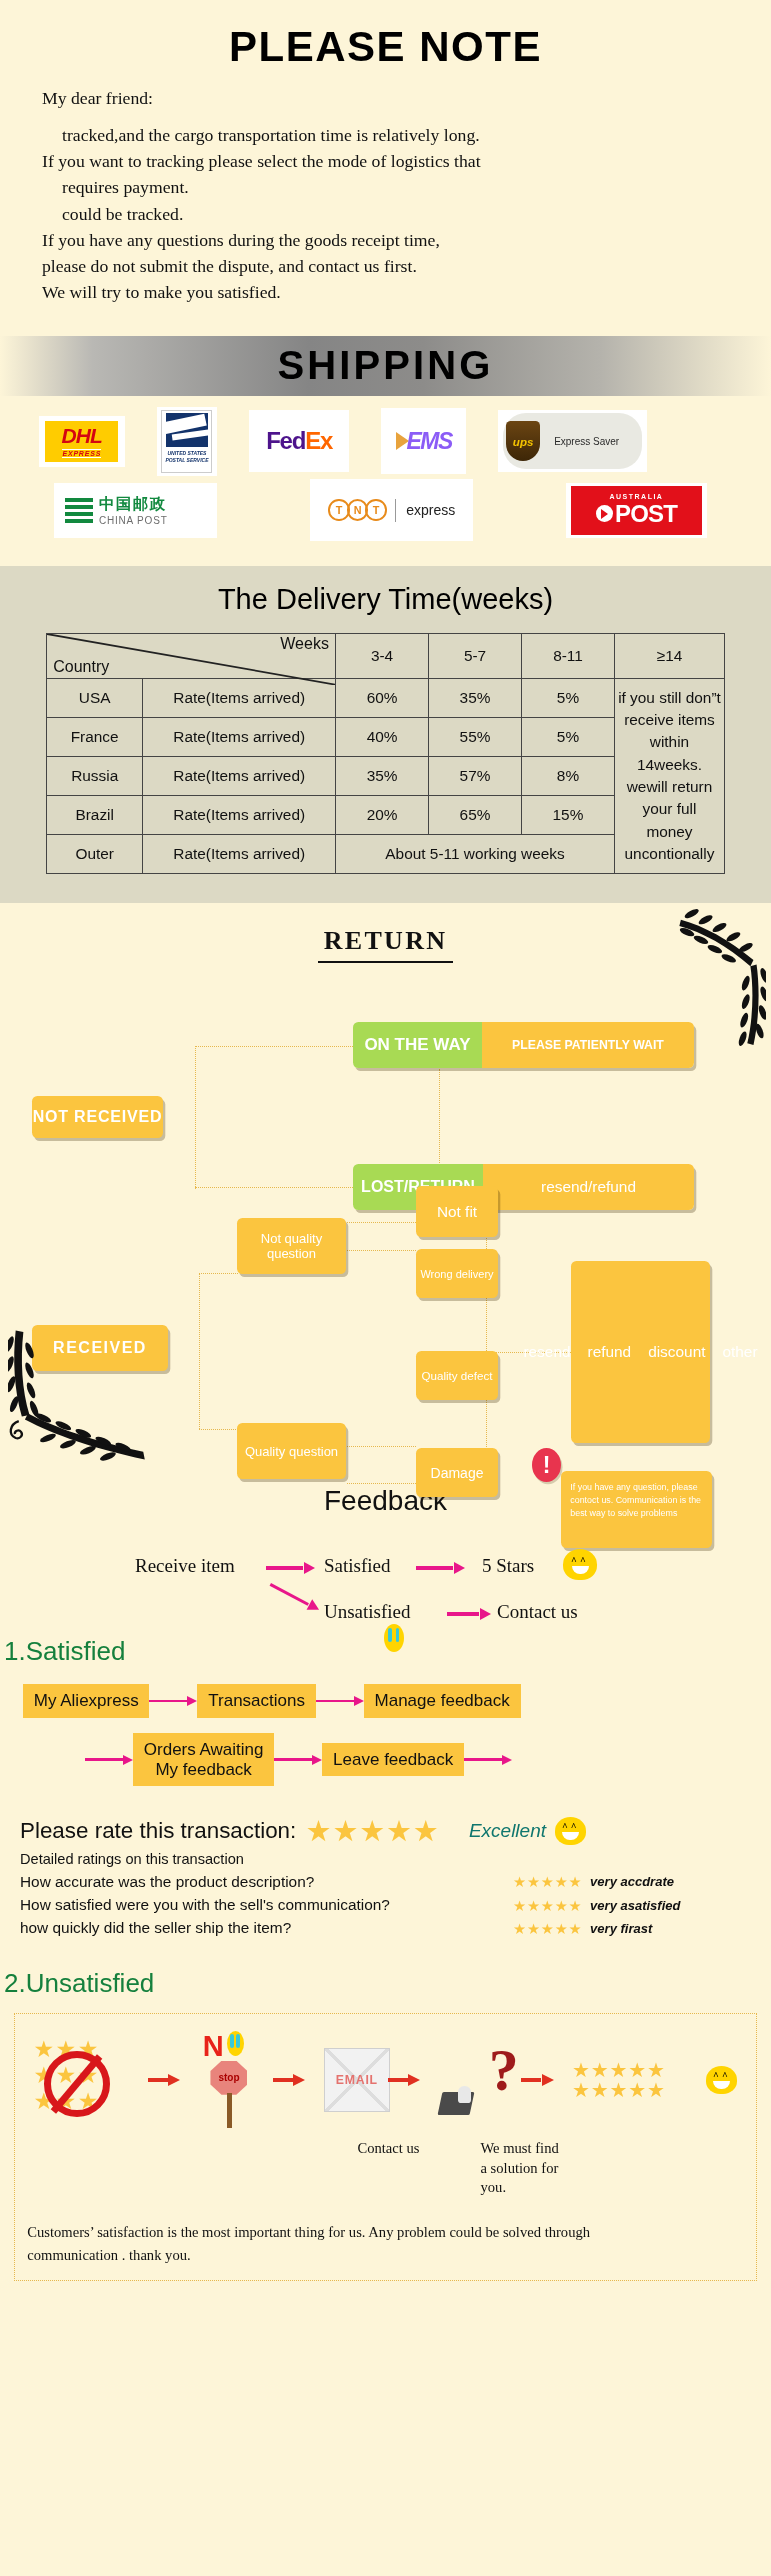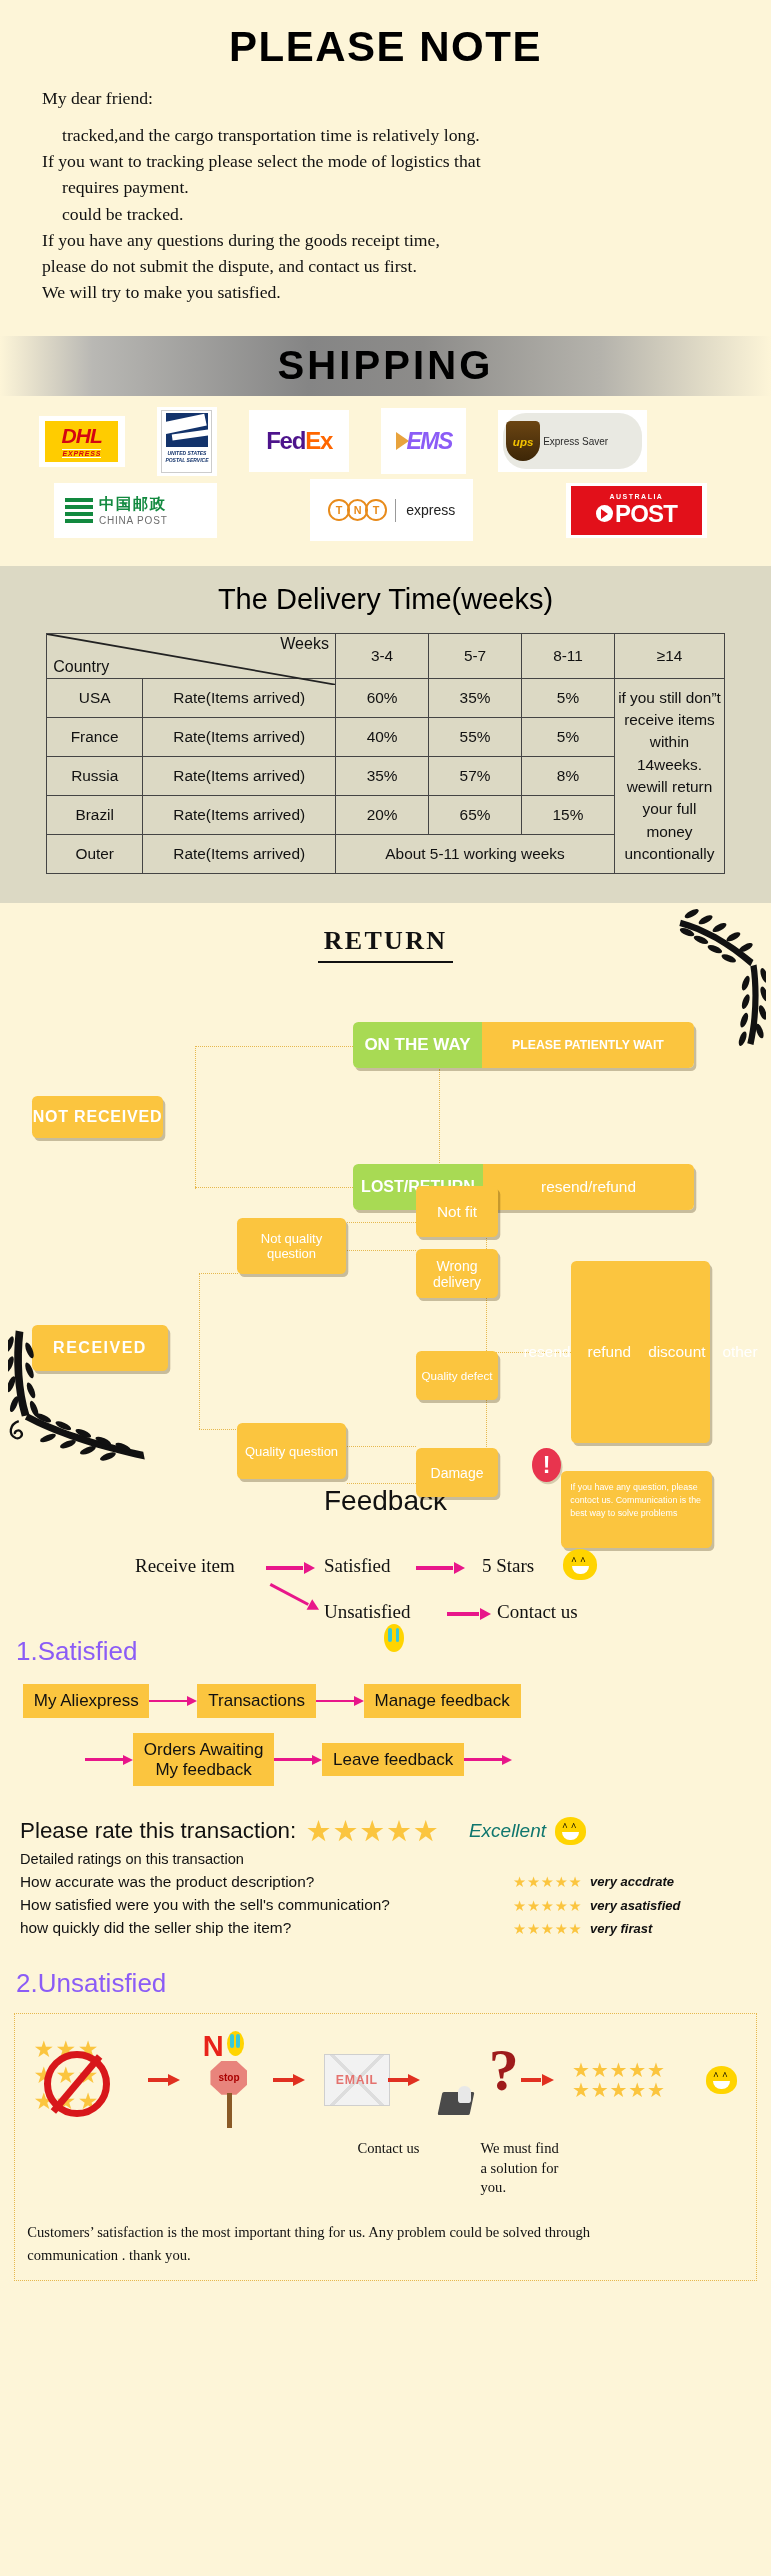--- a/index.html
+++ b/index.html
@@ -71,21 +71,21 @@
   .fedex span { font-family:"Liberation Sans",sans-serif; font-weight:bold; font-size:24px; letter-spacing:-1.2px;}
   .fedex .fx1 { color:#4d148c; }
   .fedex .fx2 { color:#ff6600; }
   
   .ems { width: 76px; height: 60px; background:#fff; display:flex; align-items:center; justify-content:center;}
   .ems span { font-family:"Liberation Sans",sans-serif; font-weight:bold; font-style:italic;
       font-size:23px; color:#8b5cf6; letter-spacing:-1.5px; }
   .ems .tri { display:inline-block; width:0;height:0;border-left:13px solid #e8a33d;
       border-top:9.3px solid transparent;border-bottom:9.3px solid transparent; margin-right:-2.3px;}
   
-  .ups { width: 139px; height: 56px; background:#e9e9e2; display:flex; align-items:center; gap:3px; padding-left:3.1px;border-radius:23px;}
+  .ups { width: 139px; height: 56px; background:#e9e9e2; display:flex; align-items:center; gap:14px; padding-left:3.1px;border-radius:23px;}
   .ups .shield { width:34px; height:40px; background:linear-gradient(#6b4512,#3d2607);
       border-radius: 4.6px 4.6px 17px 17px; display:flex;align-items:center;justify-content:center;}
   .ups .shield span { color:#f5c400; font-family:"Liberation Sans",sans-serif;
       font-weight:bold; font-size:11.6px; font-style:italic;}
   .ups .ul { font-family:"Liberation Sans",sans-serif; font-size:10px; color:#2b2b2b; }
   
   .chinapost { width: 154px; height: 49px; background:#fff; display:flex; align-items:center; gap:6.2px; padding-left:6.2px;}
   .chinapost .cplogo { width:28px;height:31px; position:relative; }
   .chinapost .cplogo i { position:absolute; left:0; width:28px; height:3.9px; background:#12893f; display:block;}
   .chinapost .cptxt .cn { font-family:"Liberation Sans",sans-serif; font-size:15.4px; font-weight:bold; color:#12893f; letter-spacing:1.5px;}
@@ -170,22 +170,22 @@
   .smiley { position:absolute; width:34px; height:31px; border-radius:50% 50% 45% 45%;
       background:#ffd400; display:flex; align-items:center; justify-content:center; flex-direction:column;}
   .smiley .eyes { font-size:10px; color:#000; font-weight:bold; letter-spacing:3.1px; line-height:.7; margin-top:1.5px;}
   .smiley .mouth { width:17px;height:8.5px;background:#fff;border-radius:0 0 8.5px 8.5px; margin-top:1.5px;}
   .cry { position:absolute; width:20px;height:28px; border-radius:50%;
       background:#ffd400; overflow:hidden; }
   .cry .t { position:absolute; width:3.9px;height:14px;background:#39c9d6; border-radius:2.3px; top:3.1px; }
 
   
   .sat-section { padding: 7.7px 0 0 0; position: relative; }
-  .sec-head { font-family:"Liberation Sans",sans-serif; font-size:26px; color:#8b5cf6;
-      padding-left: 16px; }
+  .sec-head { font-family:"Liberation Sans",sans-serif; font-size:26px; color:#15803d;
+      padding-left: 4px; }
   .btn-row { display:flex; align-items:center; gap:0; margin-top: 17px; padding-left: 23px; }
   .ybtn { background:#fbc53f; color:#111; font-family:"Liberation Sans",sans-serif;
       font-size:17px; padding: 7px 10.8px; text-align:center; line-height:1.15; }
   .ar { width: 48px; display:flex; align-items:center; justify-content:center; }
   .ar .shaft { height:2.3px; background:#e8168a; flex:1; }
   .ar .head { width:0;height:0;border-left:10px solid #e8168a;
       border-top:5.4px solid transparent;border-bottom:5.4px solid transparent; }
   .btn-row2 { display:flex; align-items:center; margin-top: 15.4px; padding-left: 85px; }
 
   
@@ -220,21 +220,21 @@
   .nostars .slash { position:absolute; left:40px; top:10.8px; width:7px; height:72px;
       background:#d8171b; transform: rotate(40deg); }
   .stopgrp { position:relative; width:77px; height:100px; }
   .stopgrp .nletter { position:absolute; left:4.6px; top:0; font-family:"Liberation Sans",sans-serif;
       font-size:29px; font-weight:bold; color:#e8231a; }
   .stopgrp .sign { position:absolute; left:12.3px; top:31px; width:37px;height:34px;
       background:#e8847c; clip-path: polygon(30% 0,70% 0,100% 30%,100% 70%,70% 100%,30% 100%,0 70%,0 30%);
       display:flex;align-items:center;justify-content:center;}
   .stopgrp .sign span { font-family:"Liberation Sans",sans-serif; font-size:10px; font-weight:bold; color:#a00;}
   .stopgrp .pole { position:absolute; left:28.5px; top:63px; width:5.4px;height:35px; background:#8a5a27;}
-  .envelope { width: 66px; height:52px; background:#f2f2f2; border:1.5px solid #cfcfcf;
+  .envelope { width: 66px; height:64px; background:#f2f2f2; border:1.5px solid #cfcfcf;
       position:relative; display:flex; align-items:center; justify-content:center;}
   .envelope:before { content:""; position:absolute; left:0; top:0; width:100%; height:100%;
       background: linear-gradient(135deg, transparent 48%, #ddd 48%, #ddd 52%, transparent 52%),
                   linear-gradient(45deg, transparent 48%, #ddd 48%, #ddd 52%, transparent 52%); }
   .envelope span { position:relative; font-family:"Liberation Sans",sans-serif;
       font-size:12.3px; font-weight:bold; color:#e4736f; letter-spacing:0.8px; }
   .qmark { position:relative; width: 85px; height: 74px; }
   .qmark .q { position:absolute; right:4.6px; top:0; font-family:"Liberation Serif",serif;
       font-size:60px; font-weight:bold; color:#9e1b1b; line-height:.9;}
   .qmark .lap { position:absolute; left:1.5px; bottom:1.5px; width:32px;height:23px;
@@ -471,21 +471,21 @@
     <div class="node yel" style="left:237px; top:248px; width:109px; height:56px; font-size:13px; padding:0 6.2px;">
       <span>Not quality question</span>
     </div>
     <div class="node yel" style="left:237px; top:453px; width:109px; height:56px; font-size:13px; padding:0 6.2px;">
       <span>Quality question</span>
     </div>
 
     <div class="node yel" style="left:416px; top:216px; width:82px; height:51px; font-size:15.4px;">
       <span>Not fit</span>
     </div>
-    <div class="node yel" style="left:416px; top:279px; width:82px; height:49px; font-size:14px;">
+    <div class="node yel" style="left:416px; top:279px; width:82px; height:49px; font-size:11px;">
       <span>Wrong delivery</span>
     </div>
     <div class="node yel" style="left:416px; top:381px; width:82px; height:49px; font-size:11.6px;">
       <span>Quality defect</span>
     </div>
     <div class="node yel" style="left:416px; top:478px; width:82px; height:49px; font-size:14px;">
       <span>Damage</span>
     </div>
 
     <div class="node yel" style="left:571px; top:291px; width:139px; height:182px; flex-direction:row; gap:17px; font-size:15.4px;">

